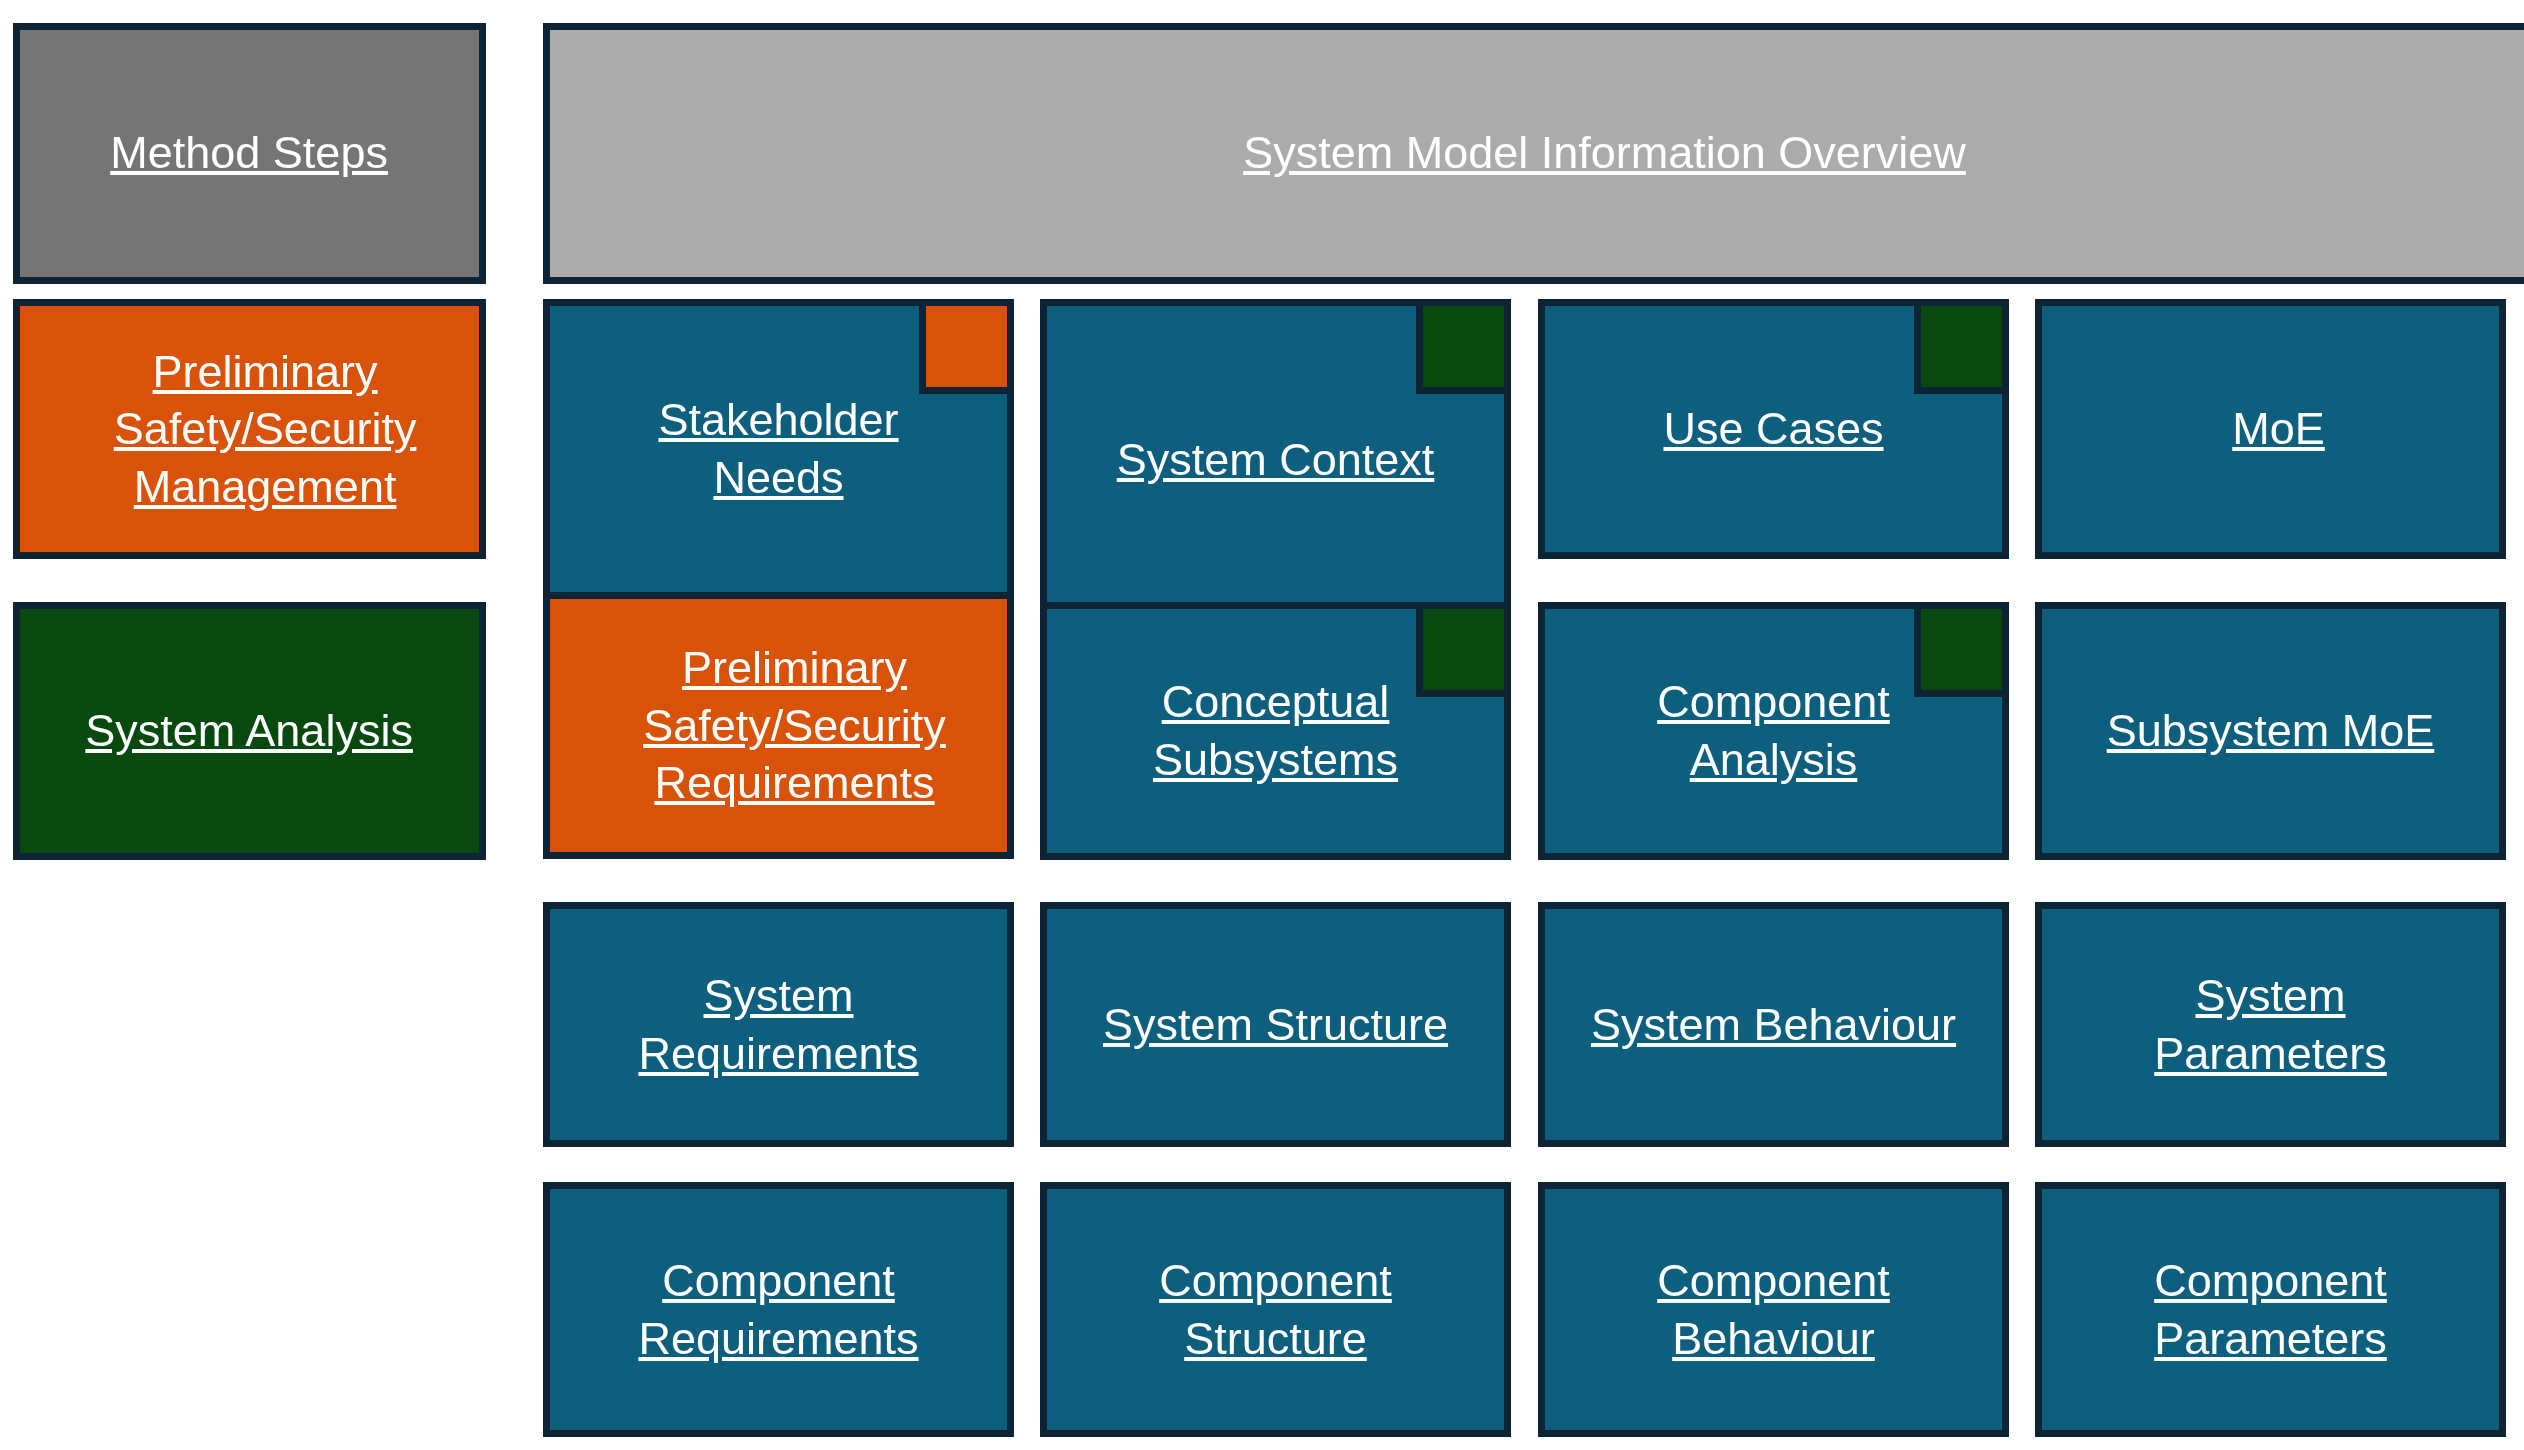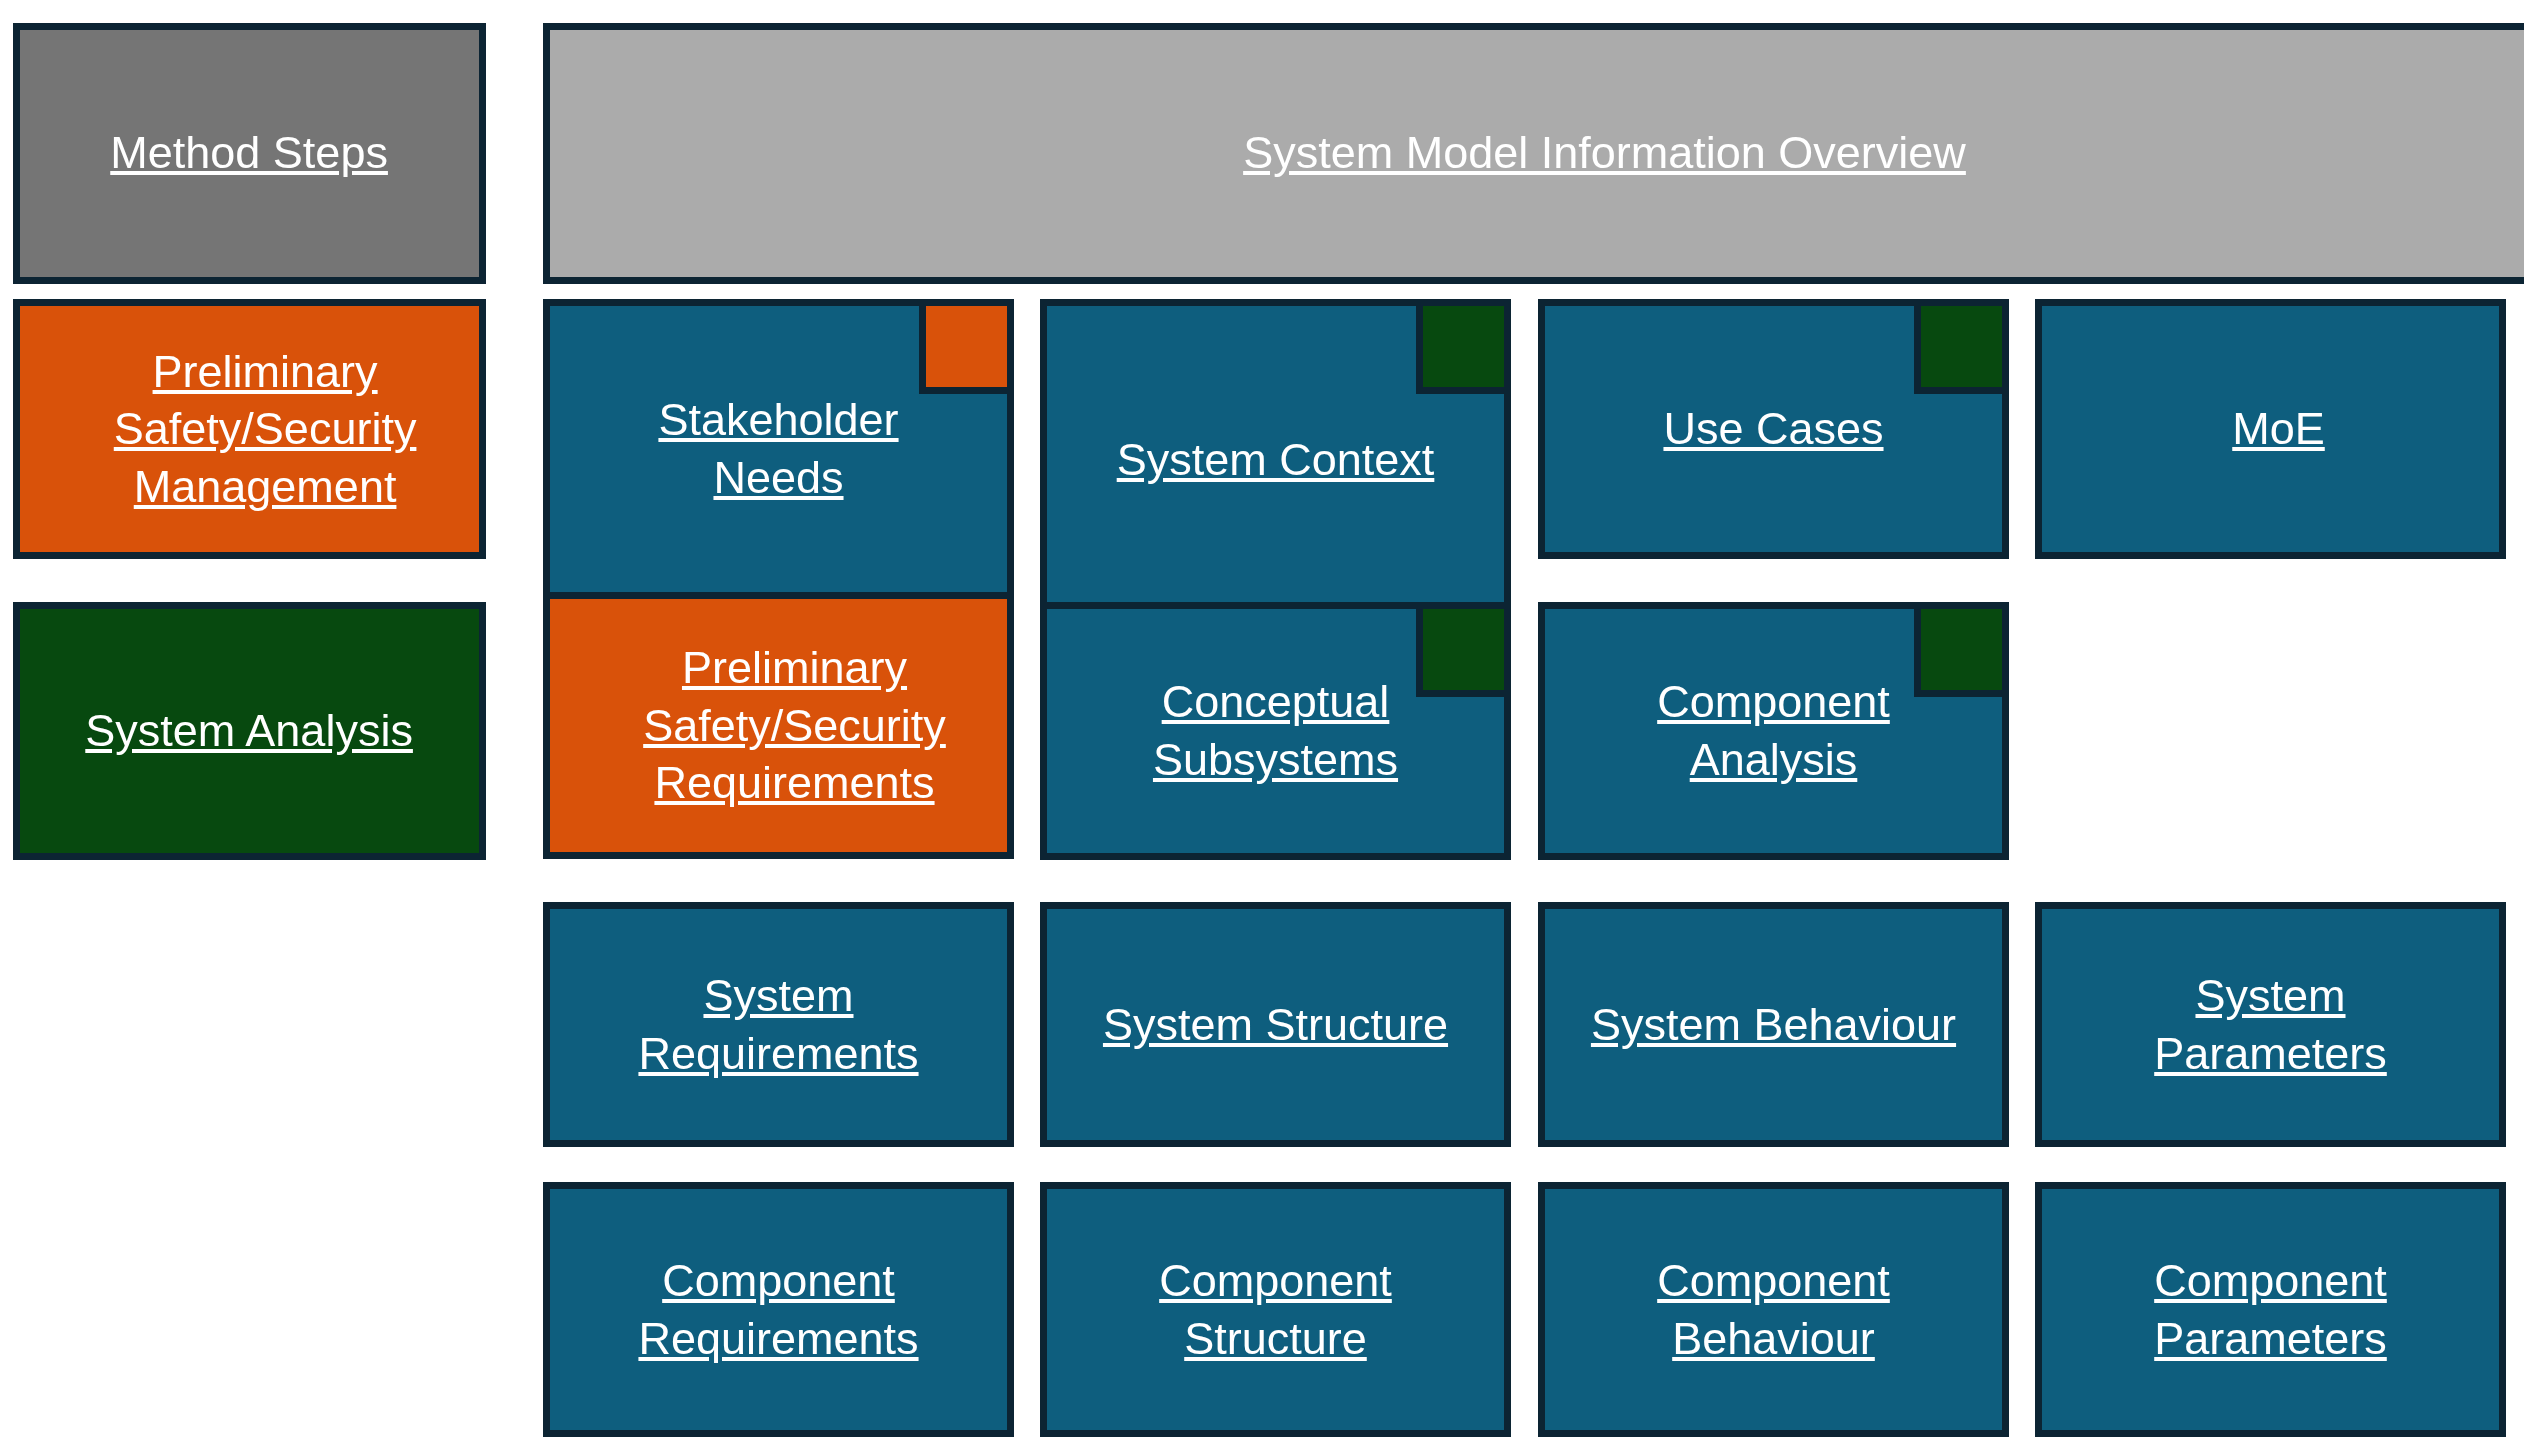--- a/index.html
+++ b/index.html
@@ -106,20 +106,23 @@
     <span class="label">Conceptual
 Subsystems</span>
   </div>
 
   <div class="box fill-teal" style="left:1538px; top:602px; width:471px; height:258px;">
     <span class="corner-badge badge-green"></span>
     <span class="label">Component
 Analysis</span>
   </div>
 
+  <div class="box fill-teal" style="left:2035px; top:602px; width:471px; height:258px;">
+    <span class="label">Subsystem MoE</span>
+  </div>
 
   <div class="box fill-teal" style="left:543px; top:902px; width:471px; height:245px;">
     <span class="label">System
 Requirements</span>
   </div>
 
   <div class="box fill-teal" style="left:1040px; top:902px; width:471px; height:245px;">
     <span class="label">System Structure</span>
   </div>
 

